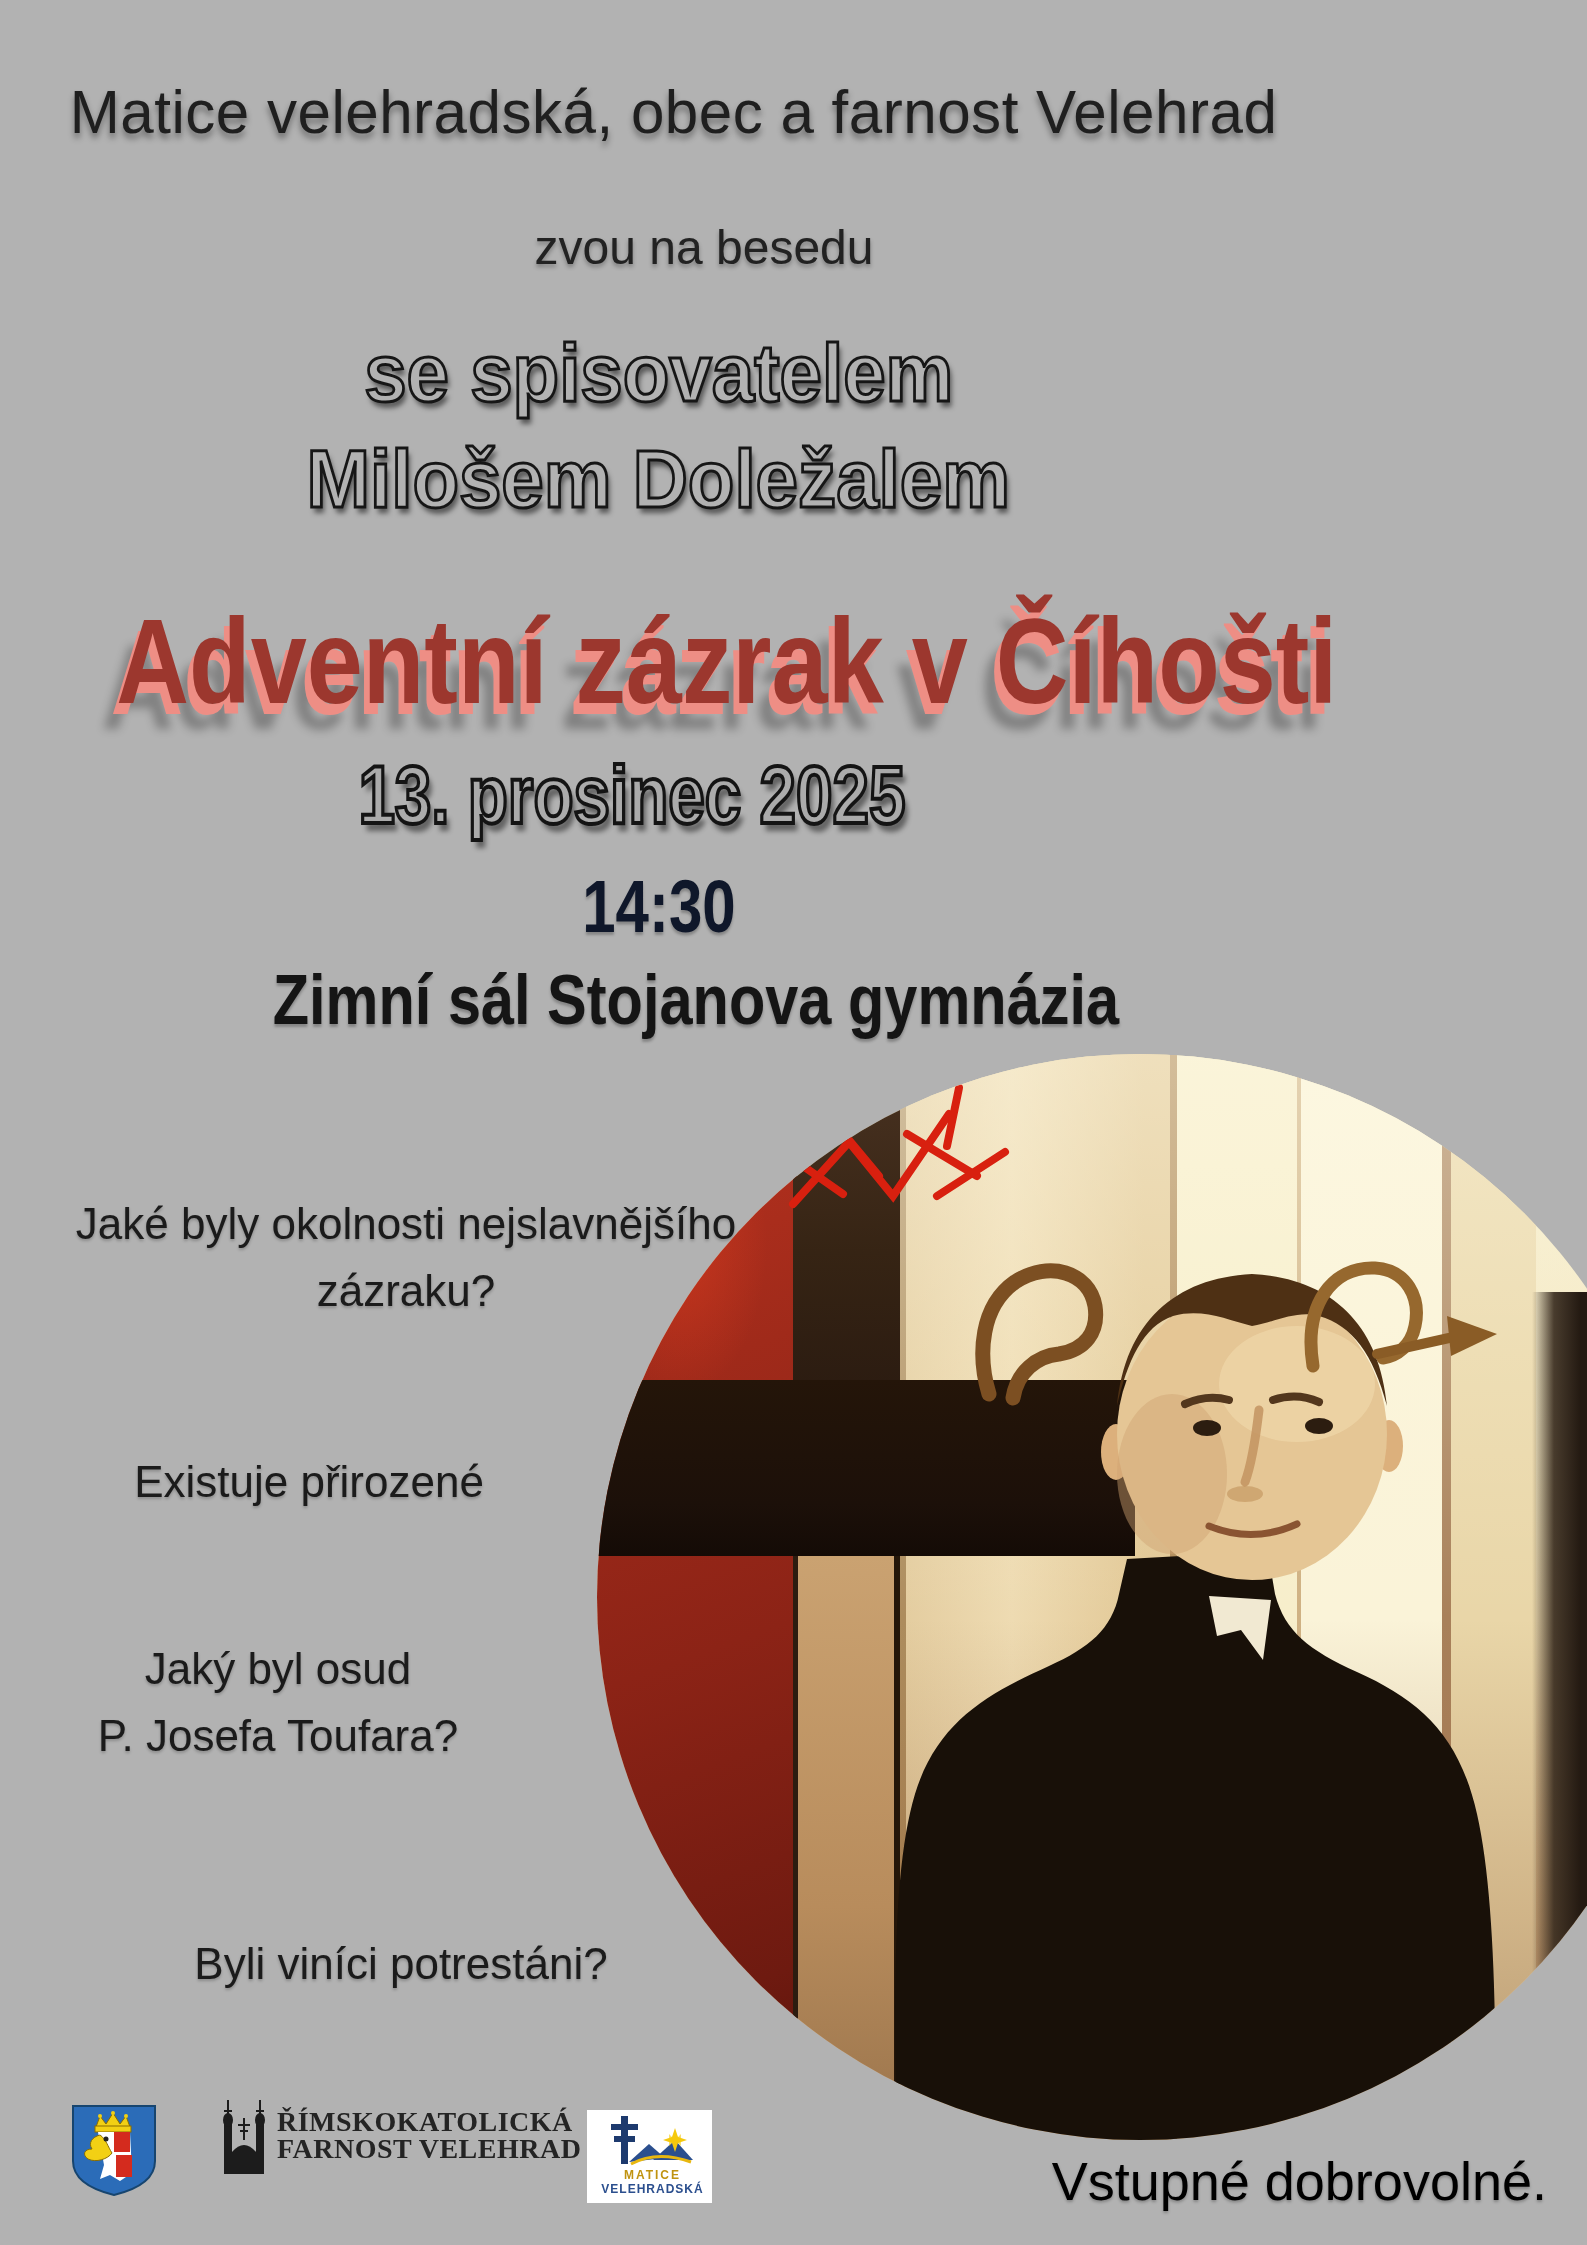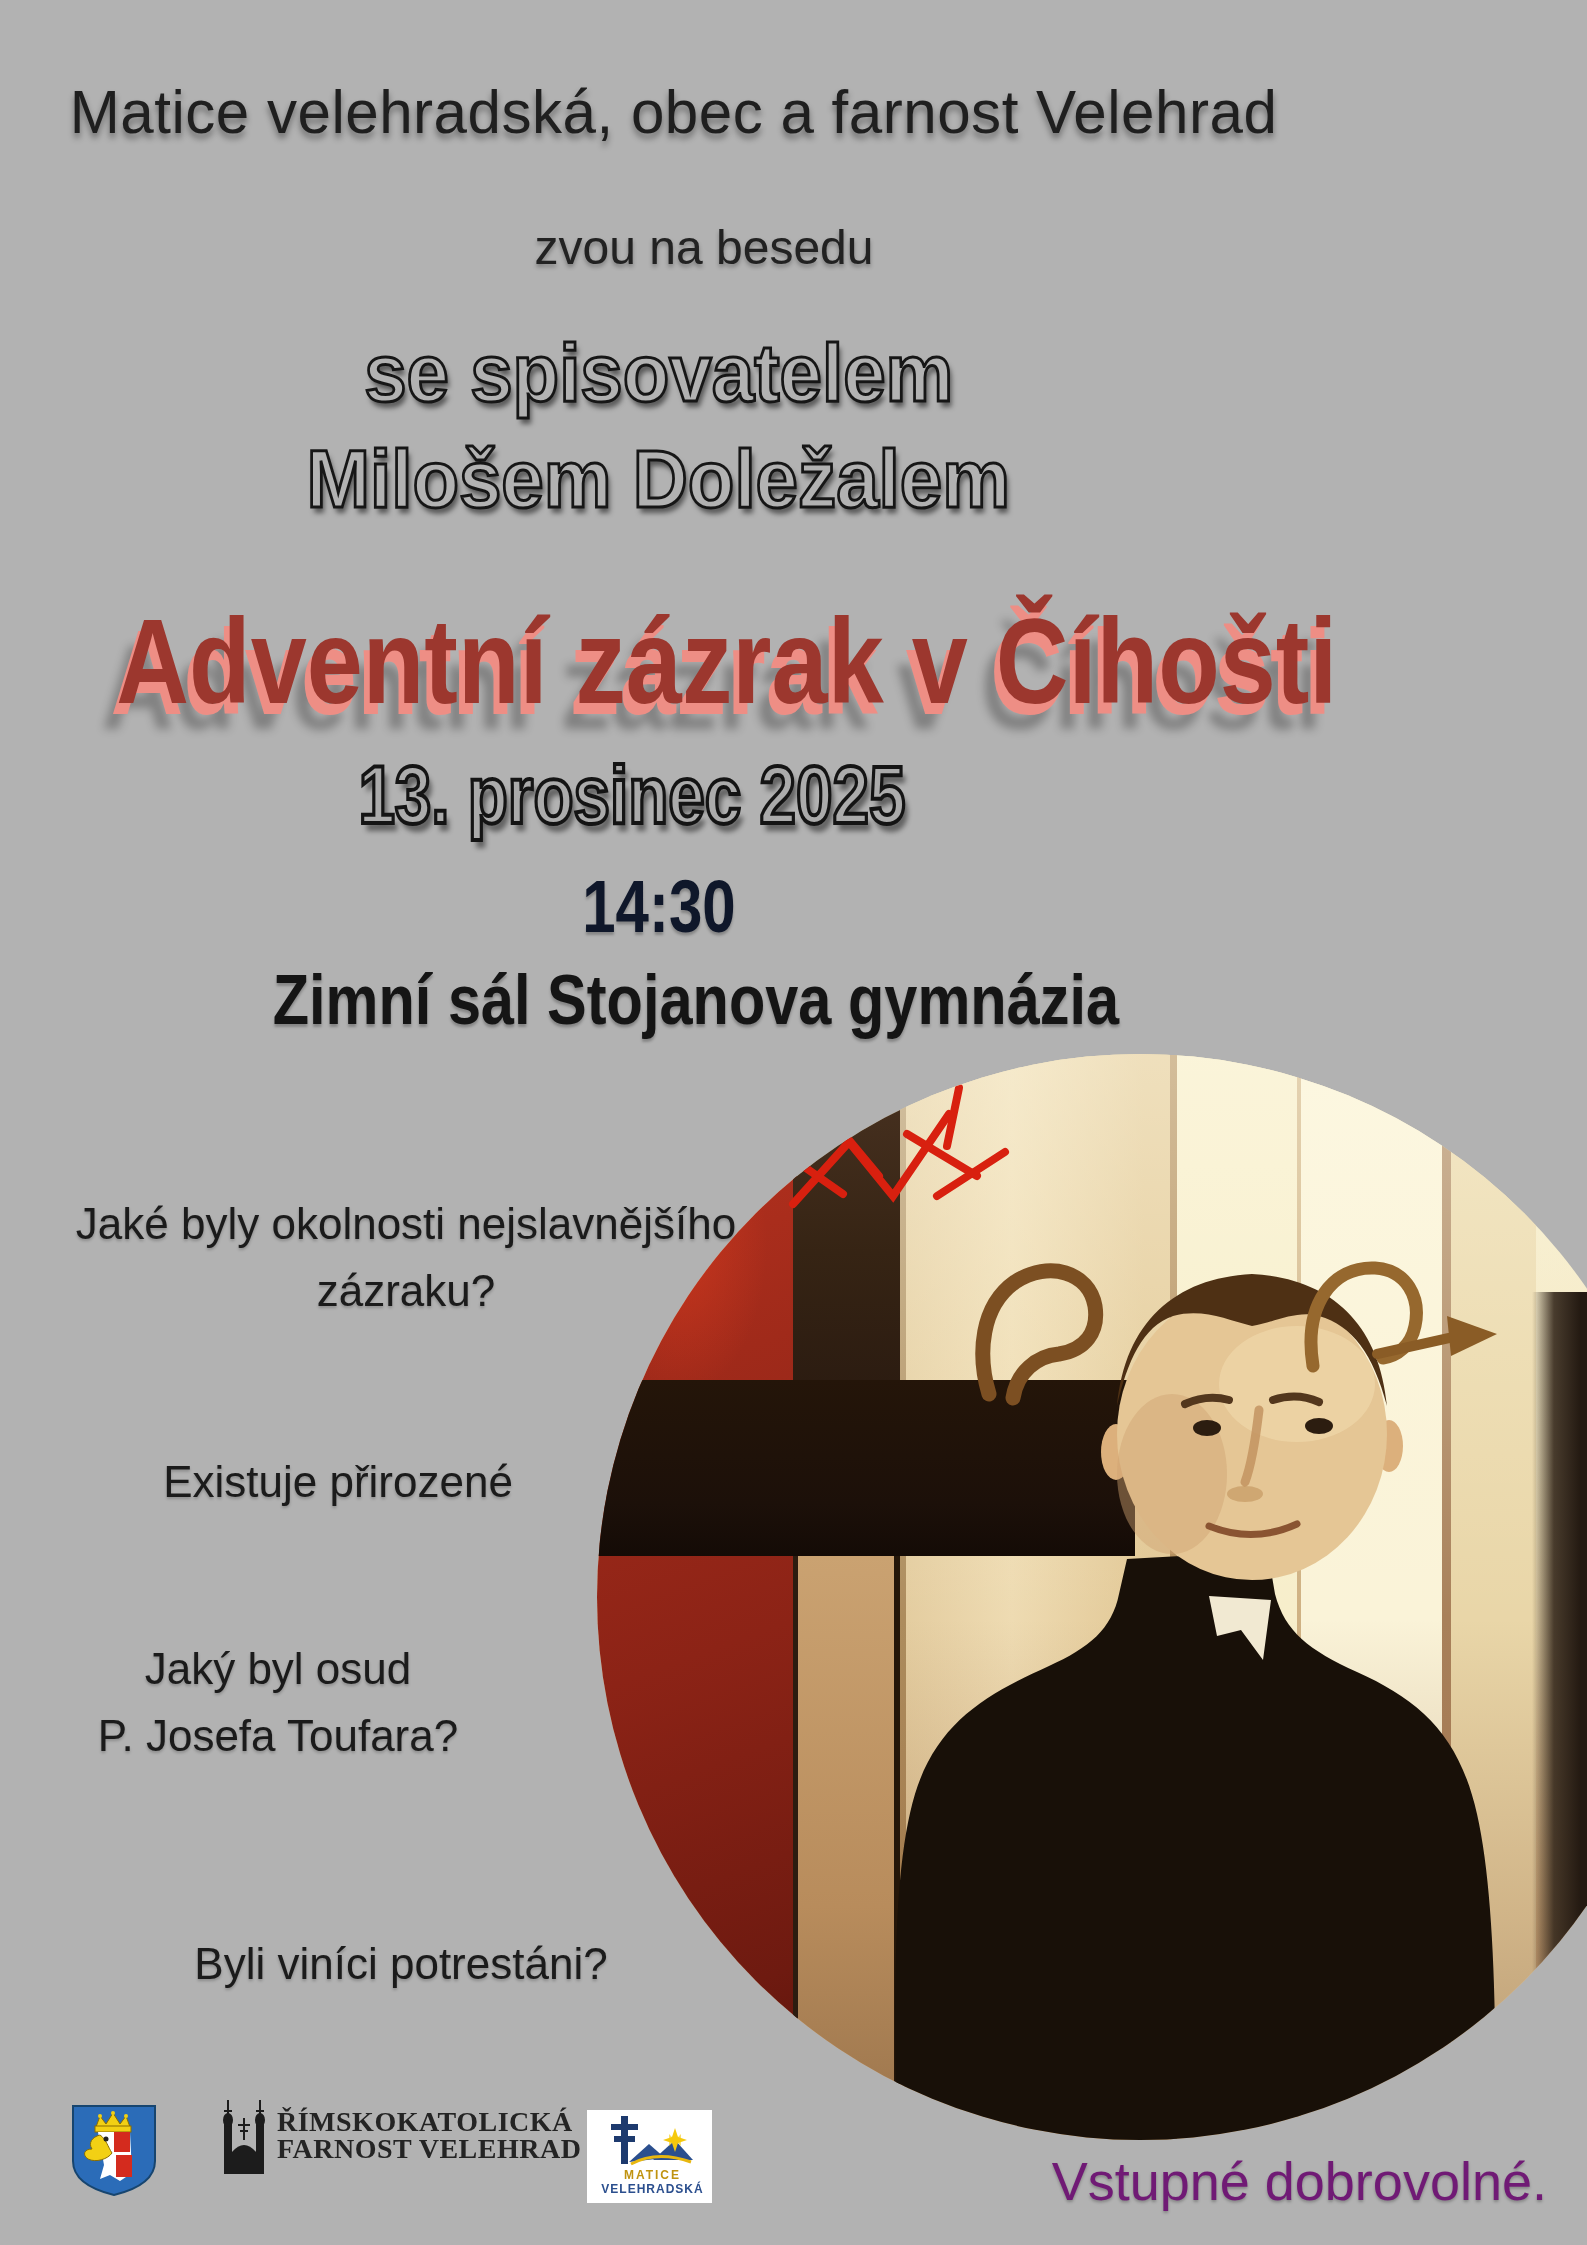--- a/index.html
+++ b/index.html
@@ -40,21 +40,21 @@
     text-shadow:0 3px 3px rgba(0,0,0,.25);}
   .time-line>span{transform:scaleX(.80);}
 
   .venue-line{top:960px;font-size:70px;font-weight:700;color:#151515;
     text-shadow:0 3px 3px rgba(0,0,0,.25);}
   .venue-line>span{transform:translateX(37px) scaleX(.85);}
 
   .question{position:absolute;text-align:center;font-size:44px;line-height:67px;
     color:#1b1b1b;text-shadow:0 2px 3px rgba(0,0,0,.22);}
   .q1{top:1190px;left:26px;width:760px;}
-  .q2{top:1448px;left:12px;width:618px;padding-left:17px;}
+  .q2{top:1448px;left:0px;width:618px;}
   .q3{top:1635px;left:0px;width:556px;}
   .q4{top:1930px;left:120px;width:562px;}
 
   
   .photo{left:597px;top:1054px;width:1086px;height:1086px;border-radius:50%;overflow:hidden;
     background:linear-gradient(180deg,#f6ecca 0%,#f2e6c0 35%,#ecd9ae 55%,#ddbd8e 78%,#d0a478 100%);}
   .photo .layer{position:absolute;}
   .planks{left:303px;top:0;width:783px;height:1086px;}
   .pl-line1{left:303px;top:0;width:6px;height:1086px;background:#9c7848;opacity:.8;}
   .pl-mid{left:309px;top:0;width:264px;height:1086px;
@@ -84,21 +84,21 @@
 
   
   .shield{left:70px;top:2103px;}
   .towers{left:218px;top:2094px;}
   .parish-text{left:277px;top:2108px;font-family:"Liberation Serif",serif;font-weight:700;
     font-size:28px;line-height:27px;letter-spacing:.5px;color:#242424;}
   .matice-box{left:587px;top:2110px;width:125px;height:93px;background:#ffffff;}
   .matice-words{position:absolute;left:0;top:58px;width:131px;text-align:center;font-weight:700;}
   .matice-l1{font-size:12px;letter-spacing:2px;color:#c09310;}
   .matice-l2{font-size:12px;letter-spacing:1px;color:#2b4f8e;}
-  .admission{position:absolute;right:40px;top:2150px;font-size:54px;color:#701a75;
+  .admission{position:absolute;right:40px;top:2150px;font-size:54px;color:#000000;
     text-shadow:0 2px 3px rgba(0,0,0,.25);white-space:nowrap;}
 </style>
 </head>
 <body>
 
 <div class="center-line org-title">
   <span>Matice velehradská, obec a farnost Velehrad</span>
 </div>
 
 <div class="center-line invite">

